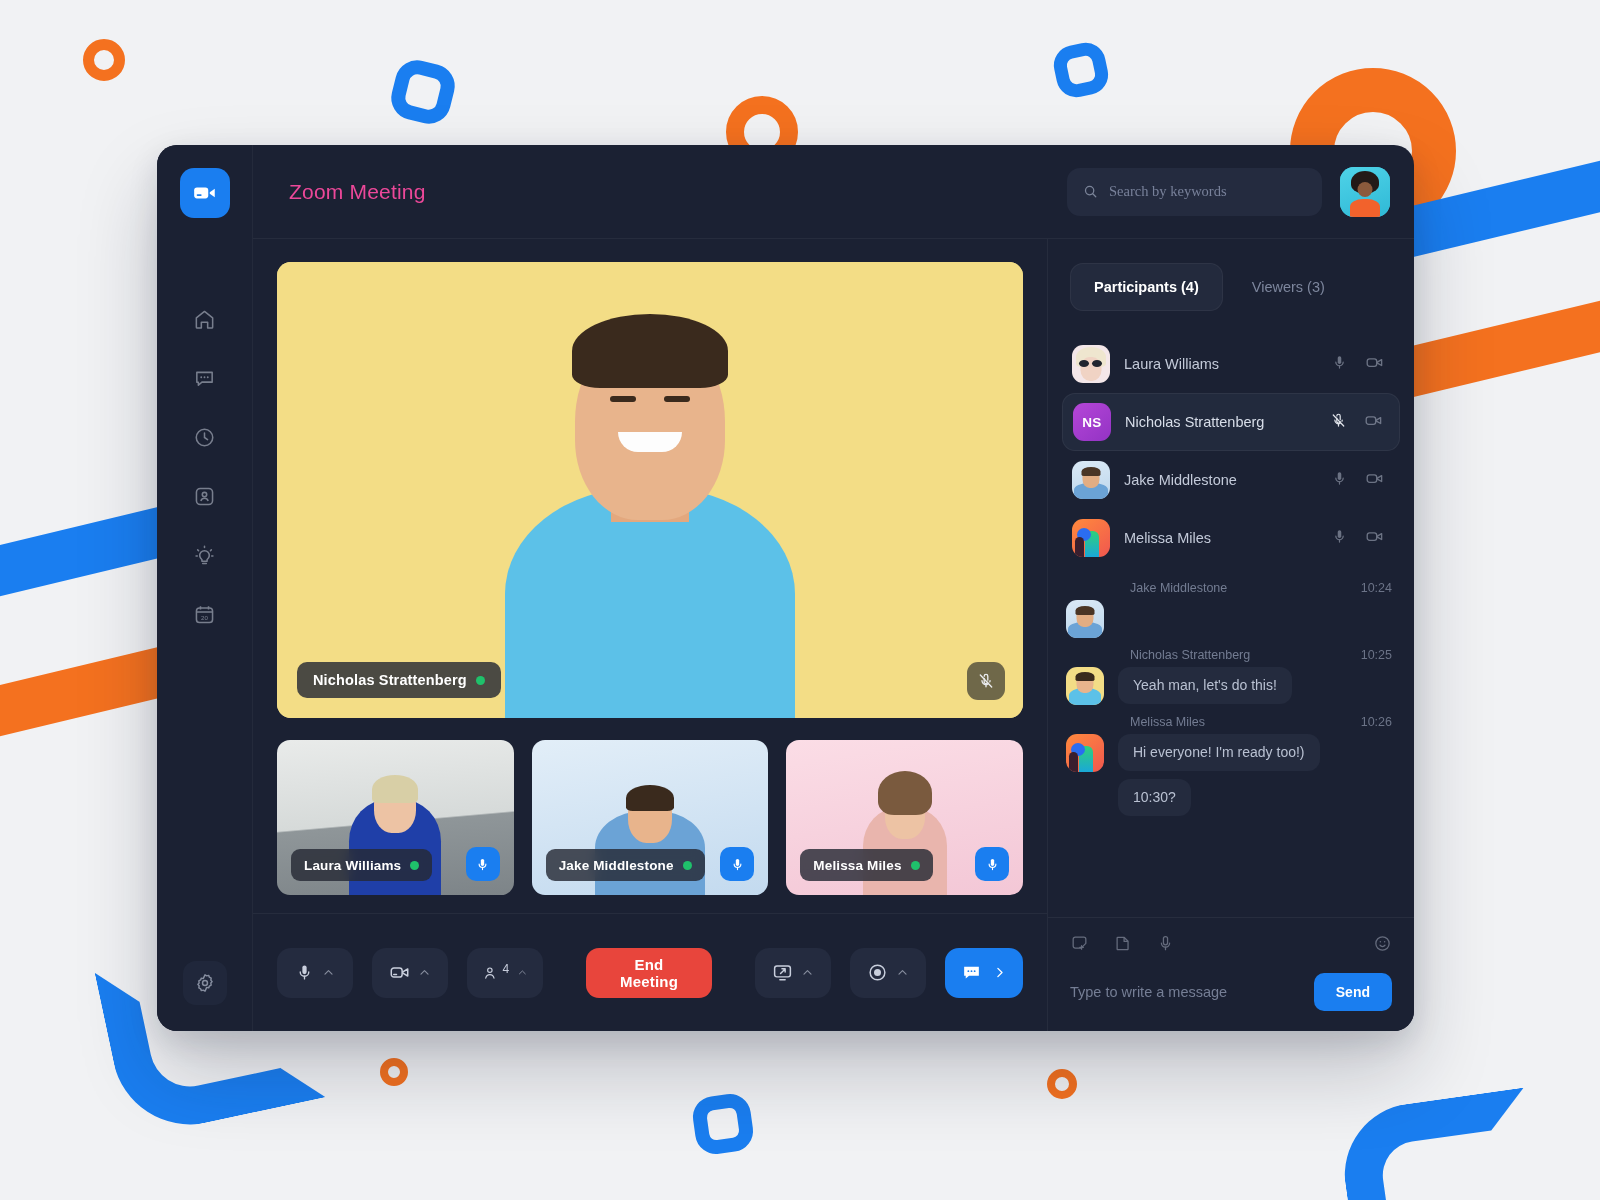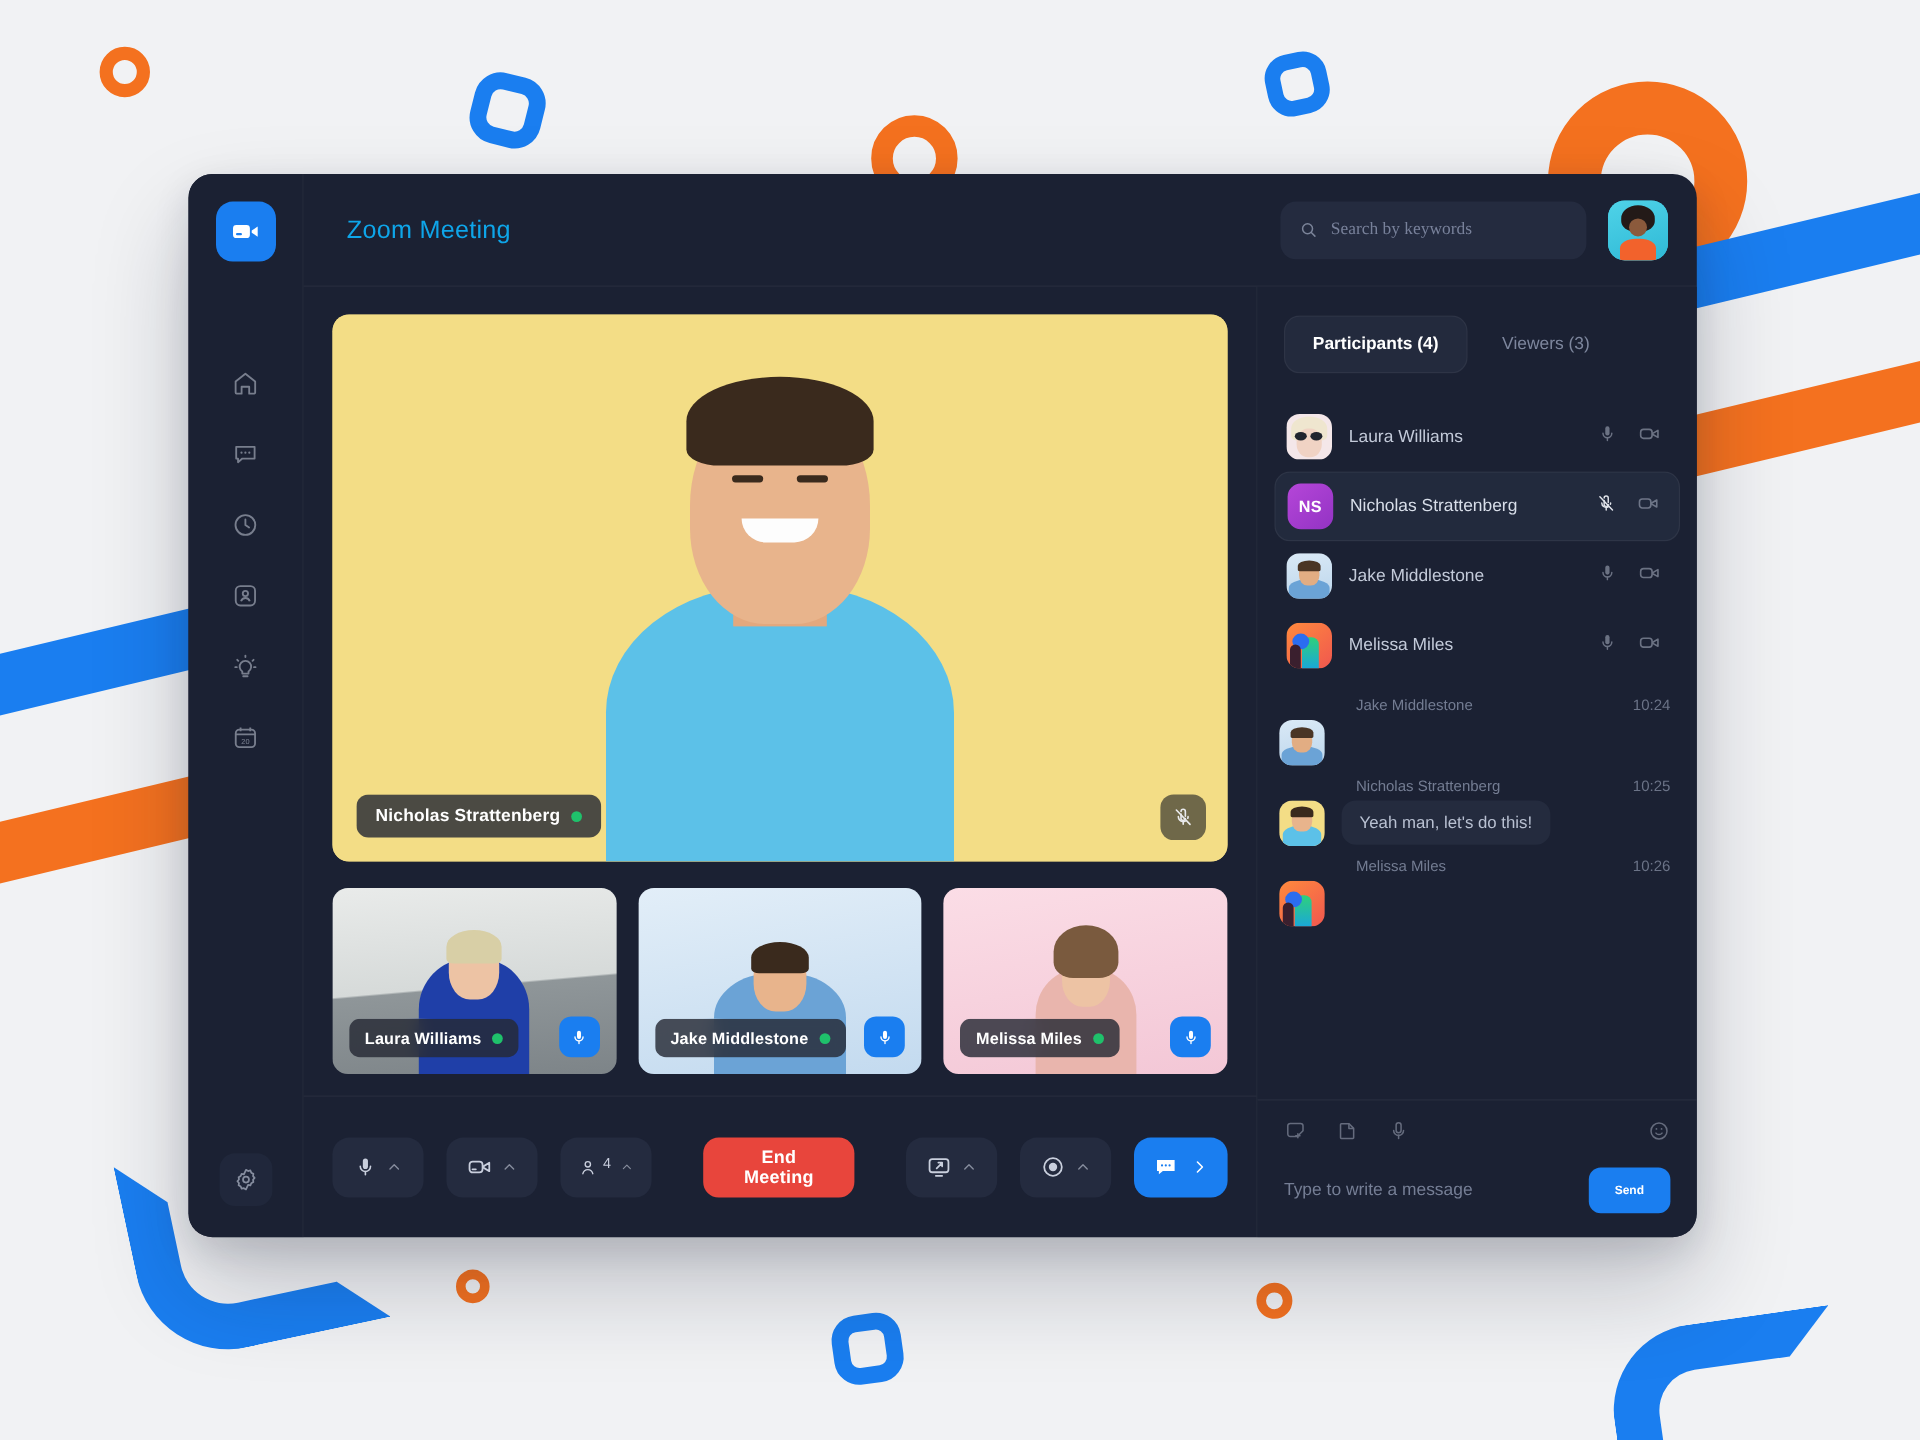--- a/index.html
+++ b/index.html
@@ -107,21 +107,21 @@
   #header {
     height: 94px;
     flex: none;
     display: flex;
     align-items: center;
     padding: 0 24px 0 36px;
     border-bottom: 1px solid rgba(255,255,255,.05);
   }
   #app-title {
     font-size: 21px;
-    color: #0ea5e9;
+    color: #ec4899;
     font-weight: 400;
     letter-spacing: .2px;
   }
   #header-right {
     margin-left: auto;
     display: flex;
     align-items: center;
     gap: 18px;
   }
   #search-box {
@@ -430,21 +430,21 @@
     background: none; border: none; outline: none;
     color: #b9c1d2;
     font-size: 14.5px;
     font-family: "Liberation Sans", sans-serif;
   }
   #chat-input::placeholder { color: #757e95; }
   #send-btn {
     height: 38px; padding: 0 22px;
     border-radius: 10px;
     background: #1a7ef0;
-    color: #fff; font-size: 10px; font-weight: 600;
+    color: #fff; font-size: 14px; font-weight: 600;
     border: none; cursor: pointer;
     font-family: "Liberation Sans", sans-serif;
   }
 
   
   .photo { position: absolute; inset: 0; }
 </style>
 </head>
 <body>
 
@@ -878,20 +878,24 @@
                 <span class="msg-author">Melissa Miles</span>
                 <span class="msg-time">10:26</span>
               </div>
               <div class="msg-body">
                 <div class="msg-avatar">
                   <div class="photo" style="background:linear-gradient(140deg,#ff8a3d,#f0574f);"></div>
                   <div style="position:absolute;left:13px;bottom:0;width:14px;height:26px;background:linear-gradient(180deg,#2fd07a,#1aa8d8);border-radius:6px 6px 0 0;"></div>
                   <div style="position:absolute;left:5px;top:9px;width:14px;height:13px;border-radius:50%;background:#2b6df0;"></div>
                   <div style="position:absolute;left:3px;bottom:0;width:9px;height:20px;background:#3a1f2e;border-radius:5px 5px 0 0;"></div>
                 </div>
+                <div class="bubbles">
+                  <div class="bubble">Hi everyone! I'm ready too!)</div>
+                  <div class="bubble">10:30?</div>
+                </div>
               </div>
             </div>
 
           </div>
 
           <div id="chat-input-area">
             <div id="chat-tools">
               <span class="chat-tool">
                 <svg width="19" height="19" viewBox="0 0 24 24" fill="none" stroke="#aeb5c6" stroke-width="1.6" stroke-linejoin="round">
                   <path d="M4 6.6a2.6 2.6 0 0 1 2.6-2.6h10.8A2.6 2.6 0 0 1 20 6.6v5.2l-6 6H6.6A2.6 2.6 0 0 1 4 15.2z"></path>

